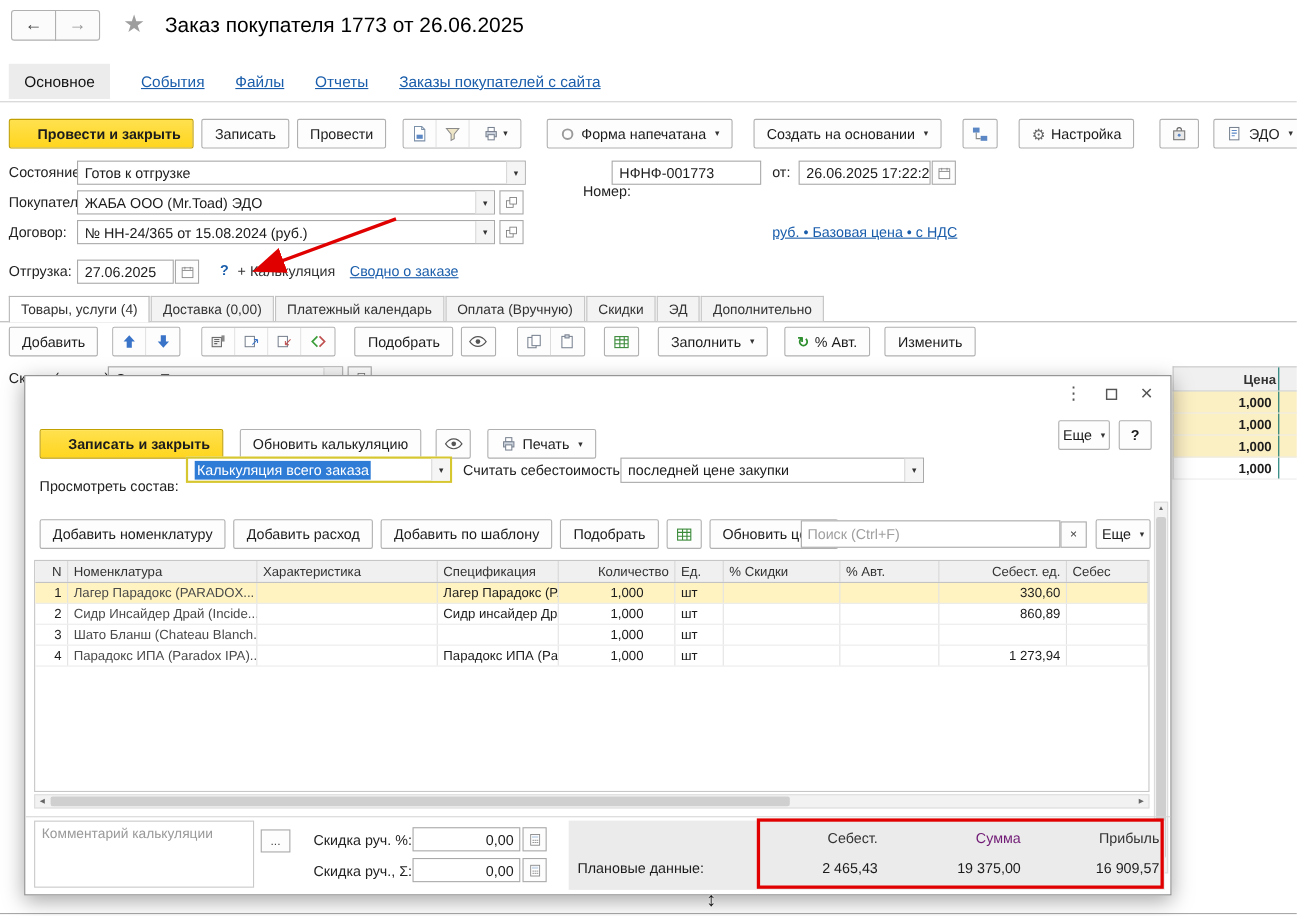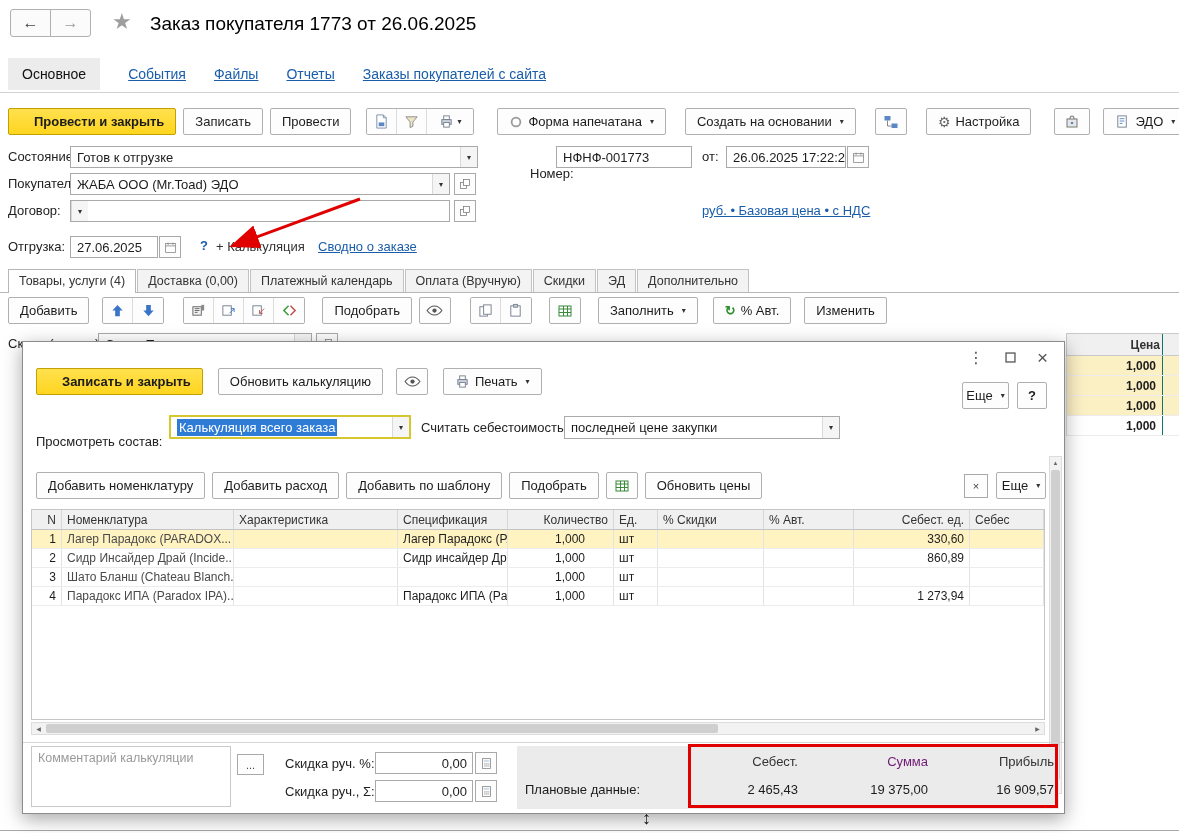--- a/index.html
+++ b/index.html
@@ -204,20 +204,21 @@
       <span class="ic">
         <svg width="12" height="12" viewBox="0 0 16 16">
           <rect x="2" y="6" width="8" height="8" fill="#fff" stroke="#777"></rect>
           <rect x="6" y="2" width="8" height="8" fill="#fff" stroke="#777"></rect>
         </svg>
       </span>
     </span>
 
   <span class="lbl" style="left:8px; top:203px;">Договор:</span>
   <div class="field" style="left:70px; top:200px; width:380px;">
+    <span class="val">№ НН-24/365 от 15.08.2024 (руб.)</span>
     <span class="dd">▾</span>
   </div>
   <span class="sq" style="left:454px; top:200px;">
       <span class="ic">
         <svg width="12" height="12" viewBox="0 0 16 16">
           <rect x="2" y="6" width="8" height="8" fill="#fff" stroke="#777"></rect>
           <rect x="6" y="2" width="8" height="8" fill="#fff" stroke="#777"></rect>
         </svg>
       </span>
     </span>
@@ -386,21 +387,21 @@
     <div class="dlg-controls">
       <span style="font-size:16px;">⋮</span>
       <span class="ic">
           <svg width="13" height="13" viewBox="0 0 16 16">
             <rect x="2.5" y="2.5" width="11" height="11" fill="none" stroke="#555" stroke-width="1.6"></rect>
           </svg>
         </span>
       <span style="font-size:19px; line-height:1;">×</span>
     </div>
 
-    <div class="abs row" style="left:13px; top:26px;">
+    <div class="abs row" style="left:13px; top:48px;">
       <button class="btn btn-yellow">Записать и закрыть</button>
       <button class="btn" style="margin-left:8px;">Обновить калькуляцию</button>
       <button class="btn icon-btn" style="margin-left:6px;">
           <span class="ic">
             <svg width="17" height="17" viewBox="0 0 16 16">
               <path d="M1 8s3-4.2 7-4.2S15 8 15 8s-3 4.2-7 4.2S1 8 1 8z" fill="none" stroke="#555"></path>
               <circle cx="8" cy="8" r="2" fill="#555"></circle>
             </svg>
           </span>
         </button>
@@ -443,20 +444,21 @@
       <button class="btn icon-btn">
           <span class="ic">
             <svg width="16" height="16" viewBox="0 0 16 16">
               <rect x="2" y="3" width="12" height="10" fill="#fff" stroke="#3a8a3a"></rect>
               <path d="M2 6h12M2 9.5h12M6.5 3v10M10.5 3v10" stroke="#3a8a3a"></path>
             </svg>
           </span>
         </button>
       <button class="btn">Обновить цены</button>
     </div>
+    <input class="inp abs" style="left: 705px; top: 131px; width: 236px; height: 25px;" placeholder="Поиск (Ctrl+F)">
     <span class="sq" style="left:941px; top:132px; width:24px; height:24px;">
         <span>×</span>
       </span>
     <button class="btn abs" style="left:973px; top:130px; width:50px;">
       <span>Еще</span>
       <span class="caret">▾</span>
     </button>
 
     <div class="dtable">
       <div class="drow head">

